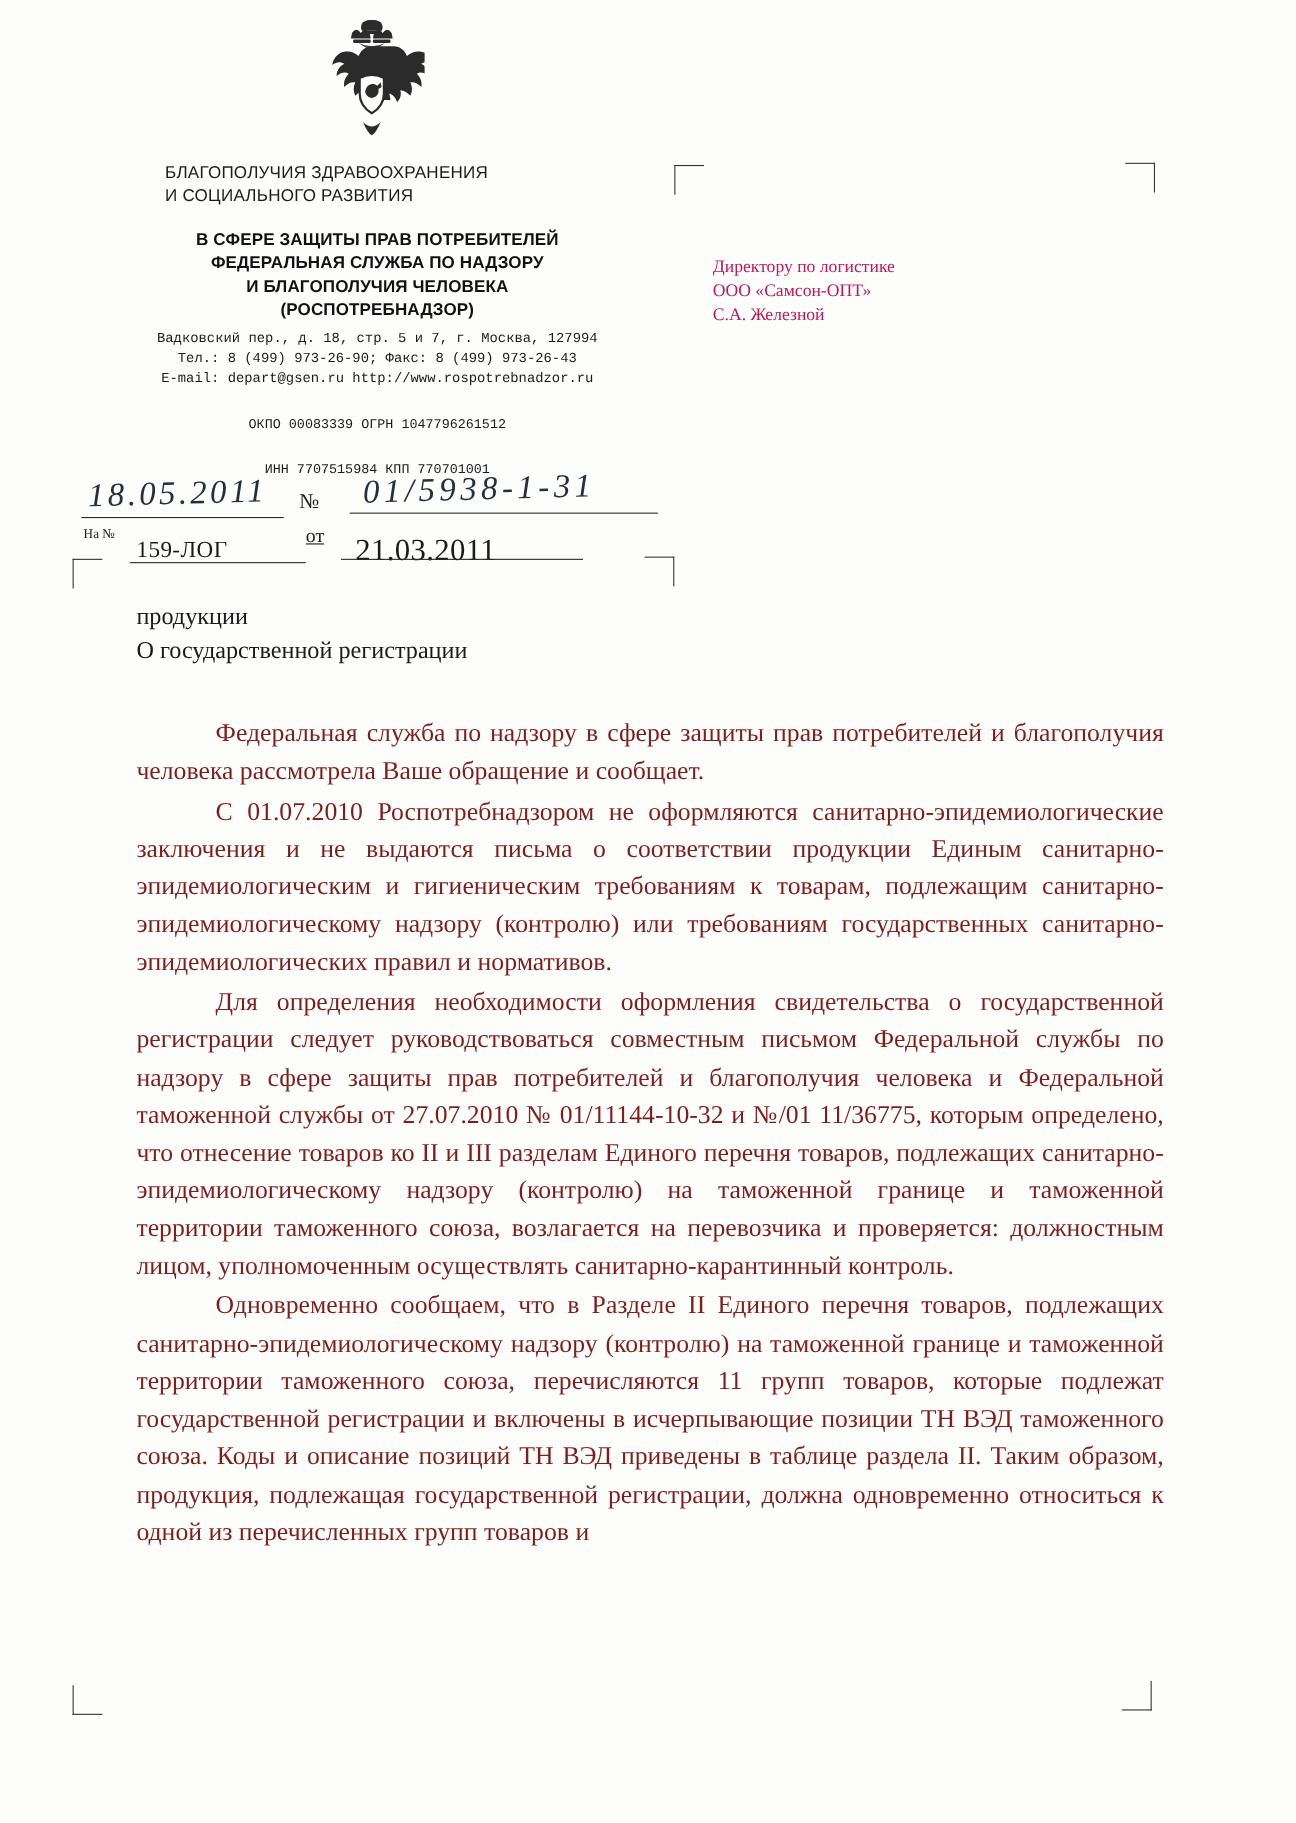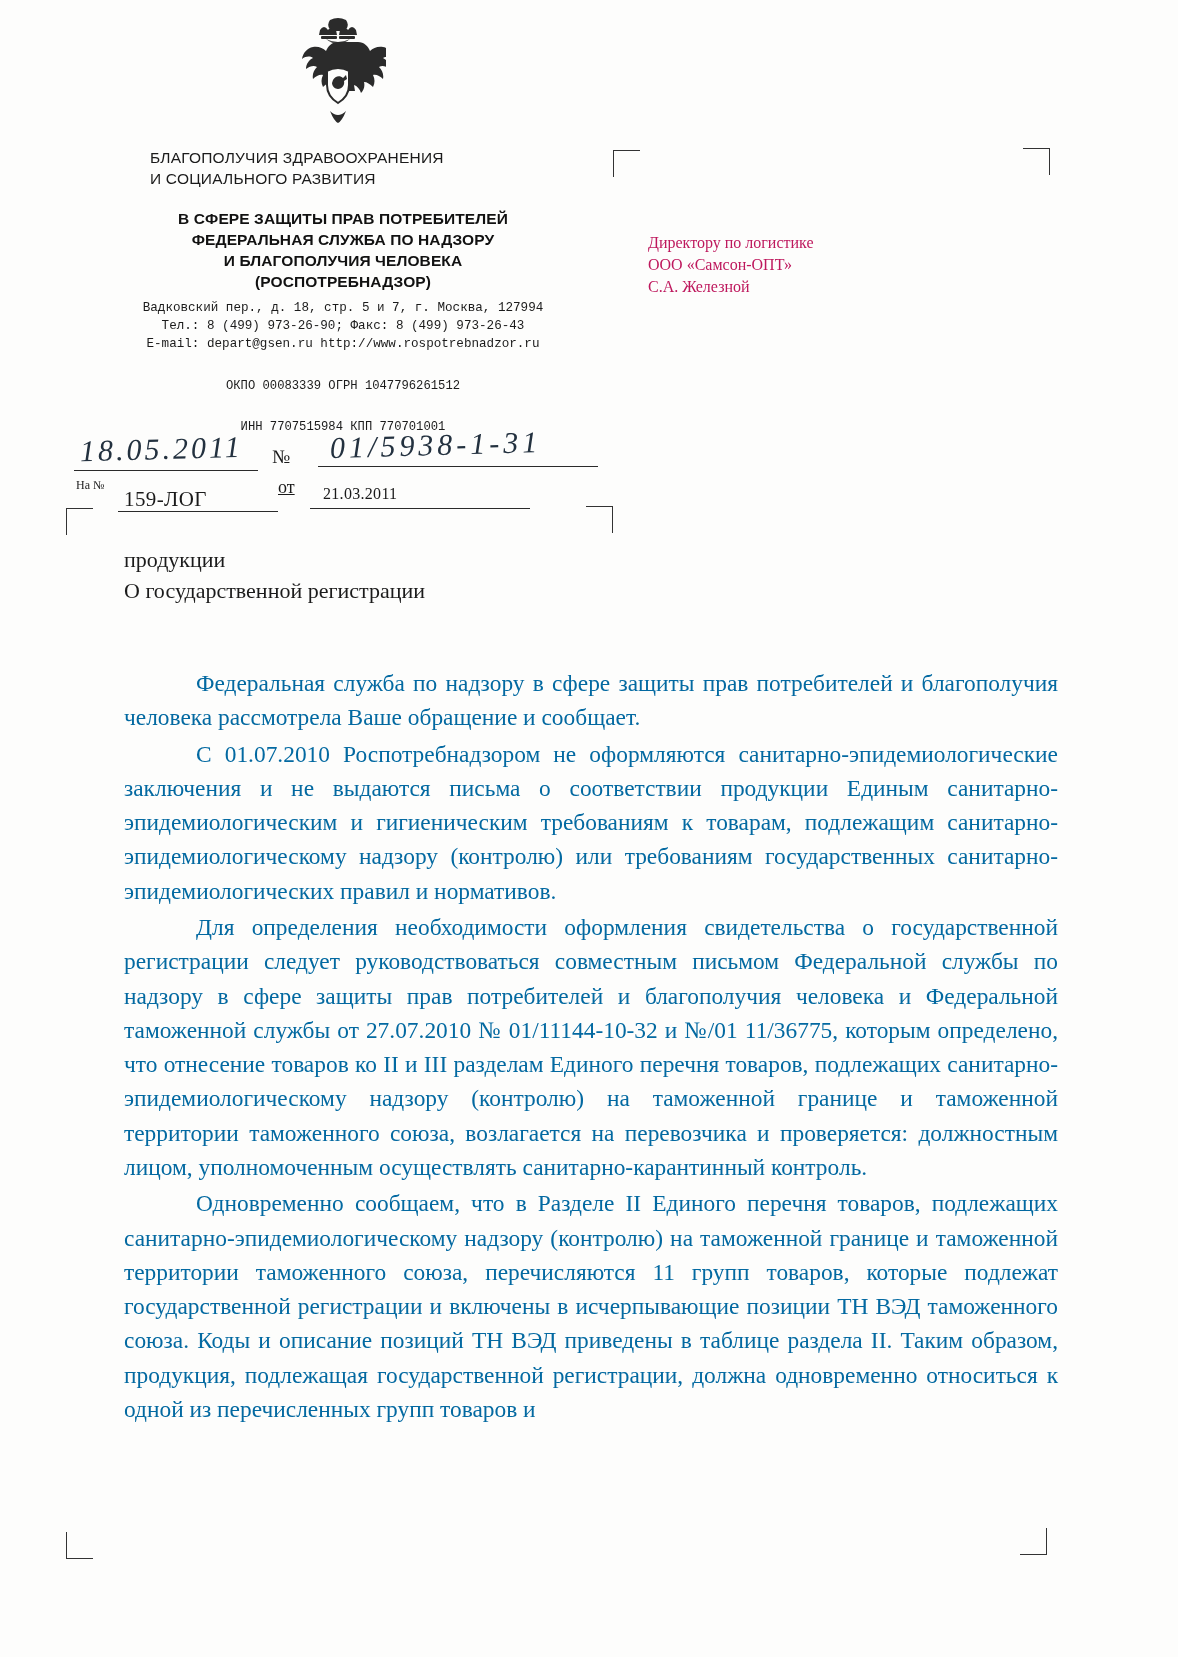--- a/index.html
+++ b/index.html
@@ -146,21 +146,21 @@
     position: absolute;
     left: 124px;
     top: 487px;
     font-size: 21px;
     letter-spacing: 0.4px;
   }
   .ref-date {
     position: absolute;
     left: 323px;
     top: 485px;
-    font-size: 16px;
+    font-size: 28px;
     letter-spacing: 0.3px;
   }
 
   
   .subject {
     position: absolute;
     left: 124px;
     top: 544px;
     font-size: 22px;
     line-height: 1.42;
@@ -169,22 +169,21 @@
 
   
   .body-text {
     position: absolute;
     left: 124px;
     top: 650px;
     width: 934px;
     font-size: 23.4px;
     line-height: 1.465;
     text-align: justify;
-    color: #0369a1;
-    margin-top: 16px;
+    color: #7f1d1d;
   }
   .body-text p {
     margin: 0 0 0 0;
     text-indent: 72px;
     text-align: justify;
     text-justify: inter-word;
   }
   .body-text p + p { margin-top: 2px; }
 </style>
 </head>

